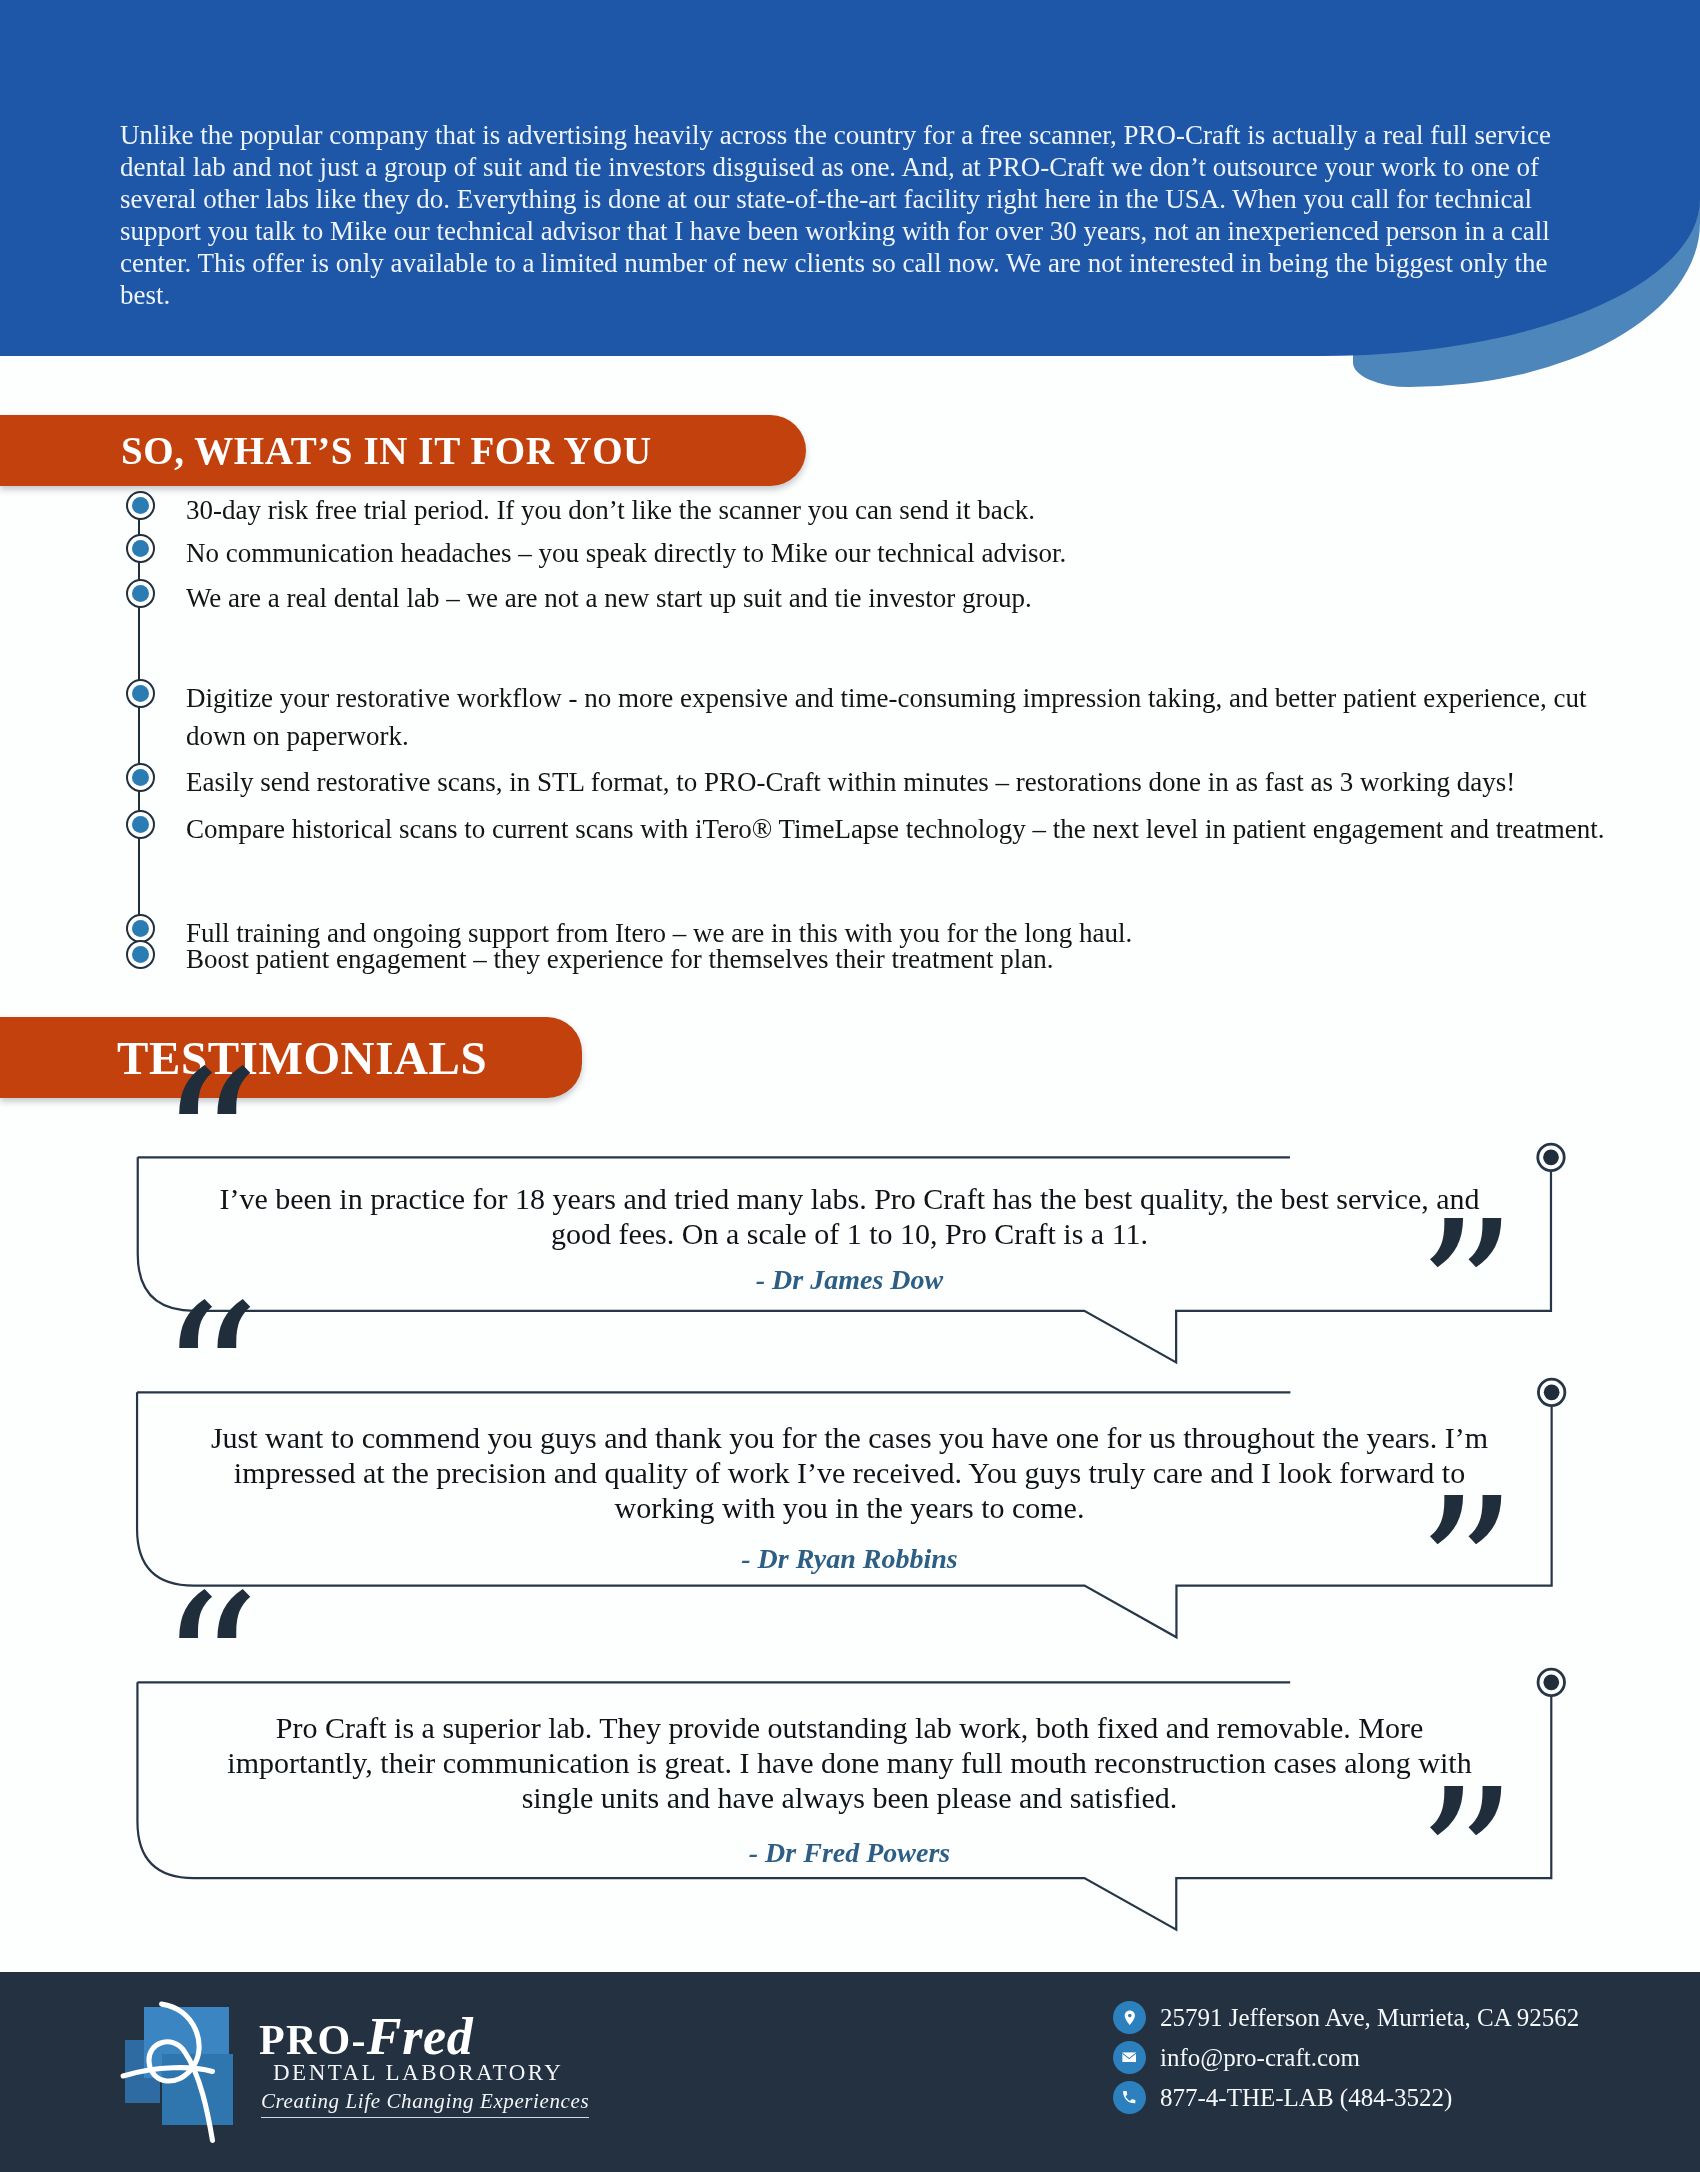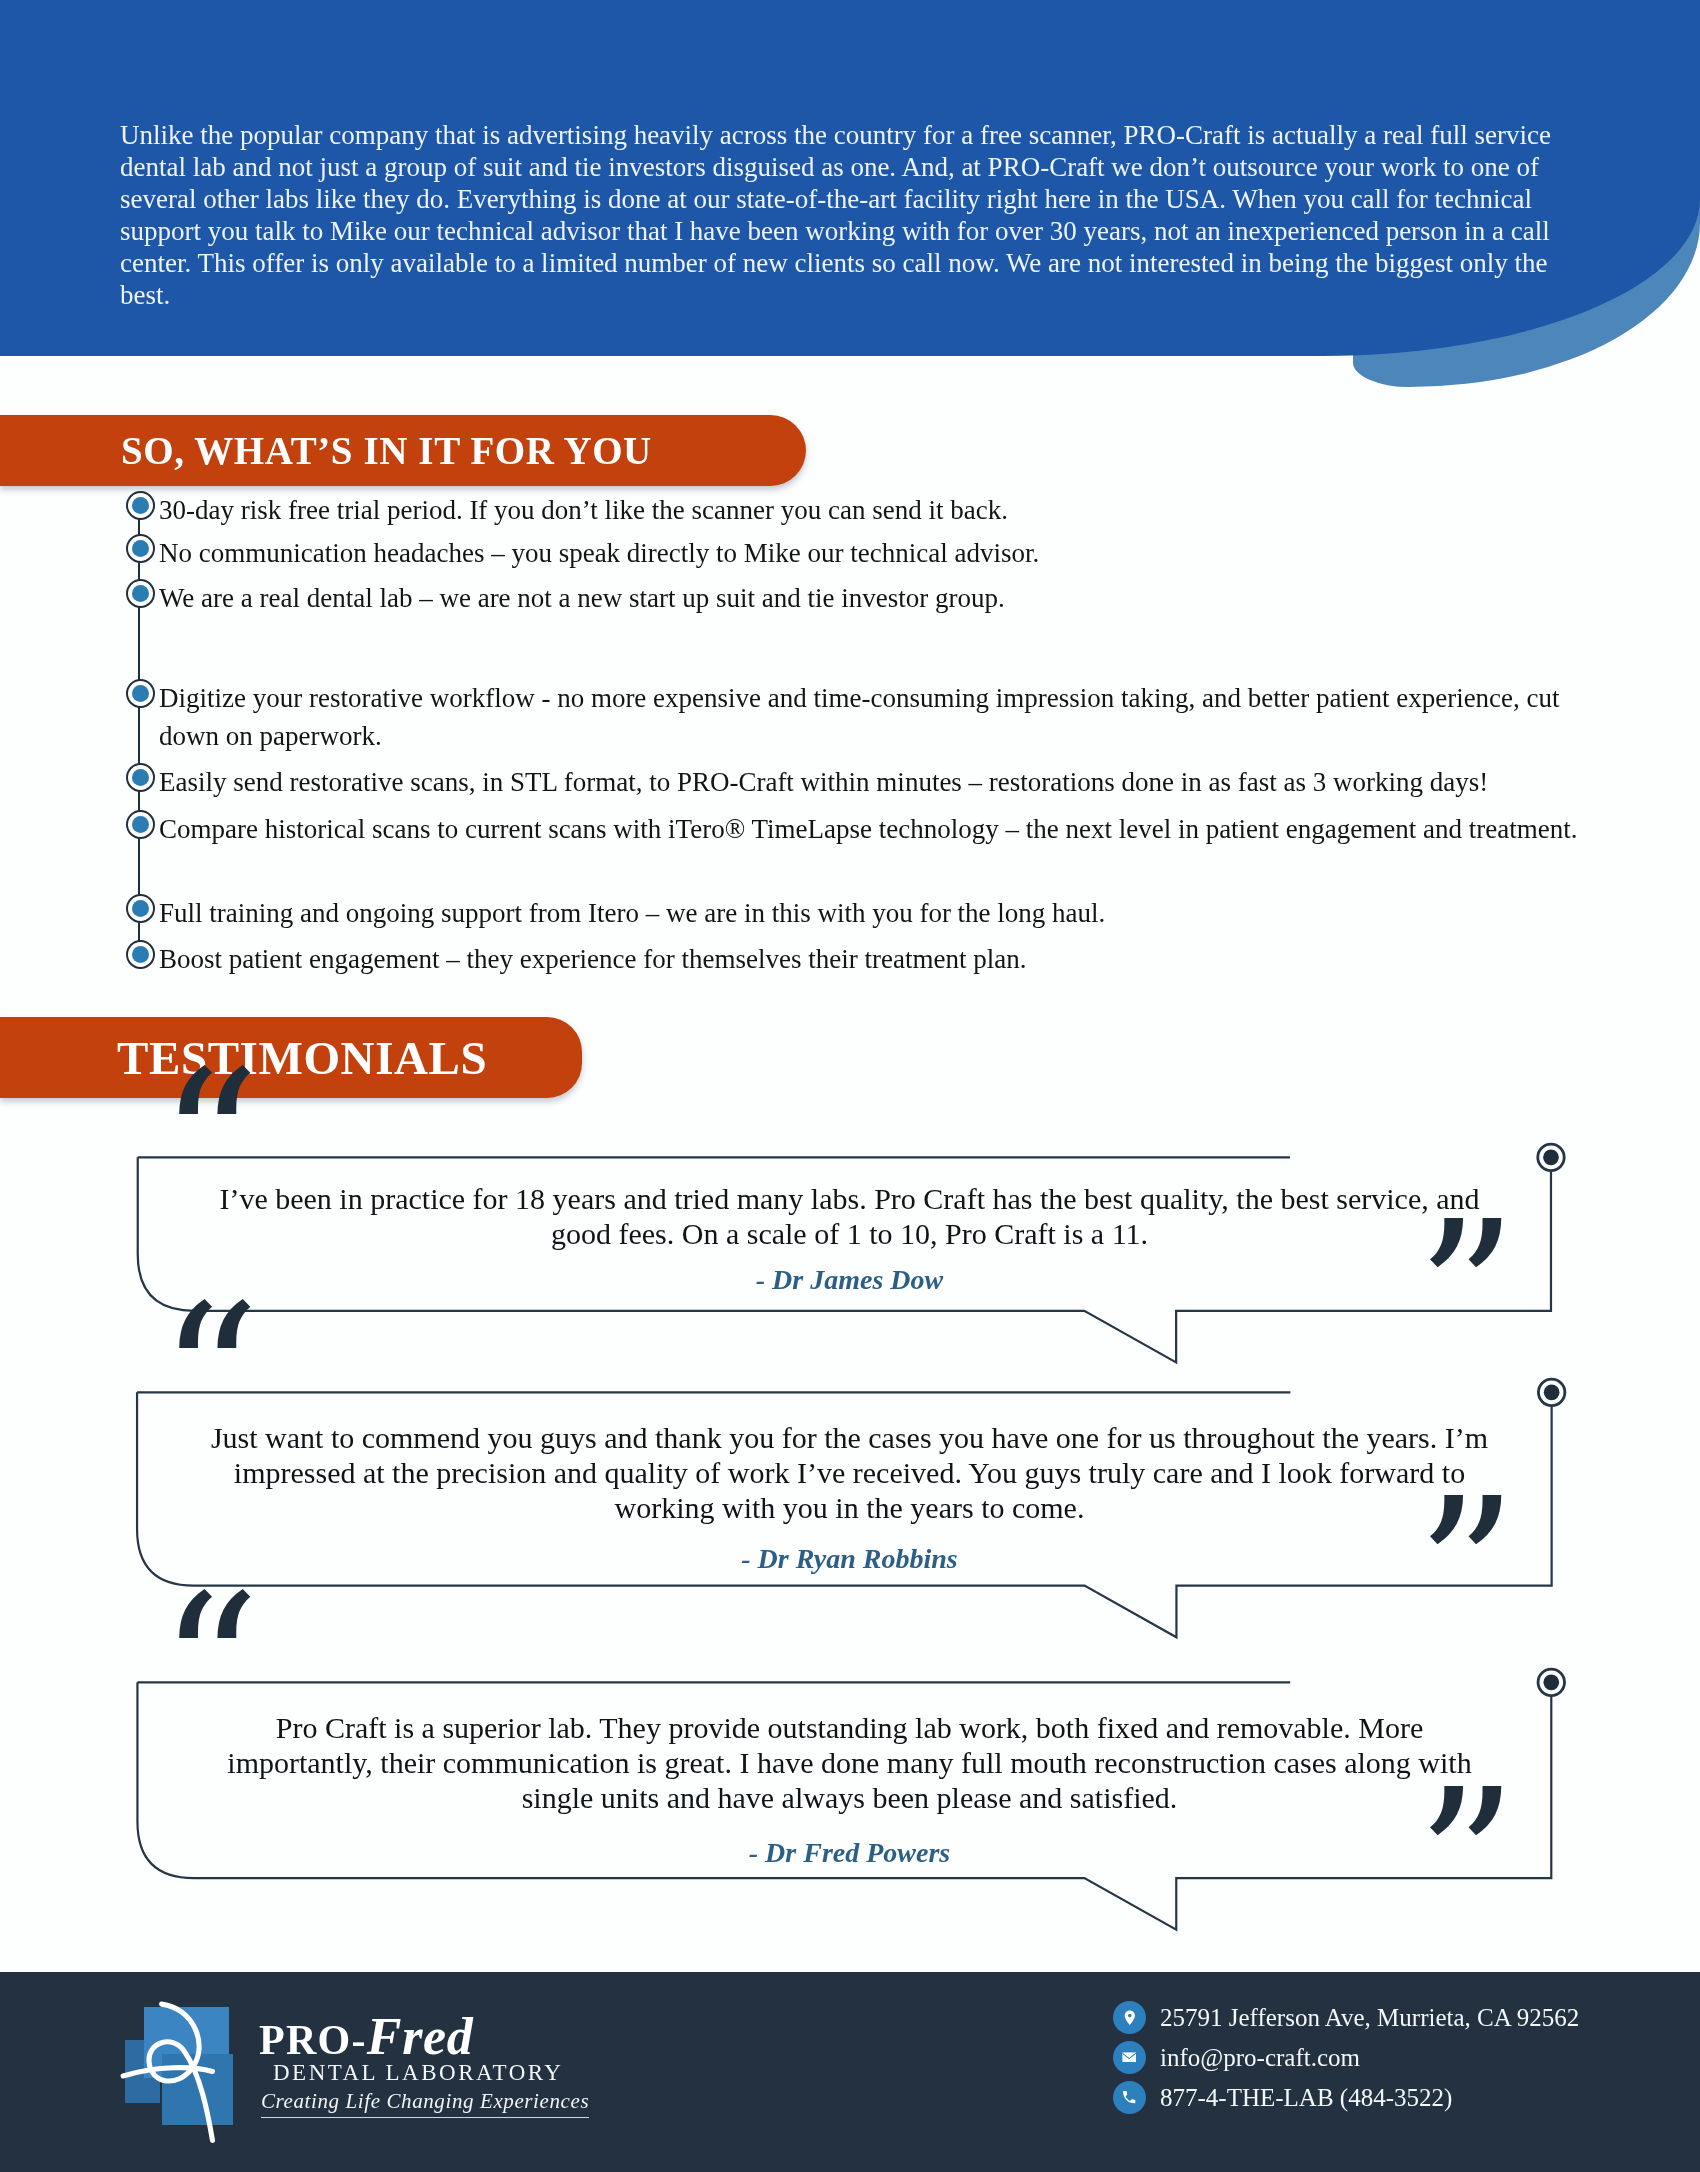--- a/index.html
+++ b/index.html
@@ -22,21 +22,21 @@
     font-size:39px;padding-left:121px;letter-spacing:0.6px;}
   .badge-testimonials{top:1017px;width:465px;height:81px;border-radius:0 35px 35px 0;
     font-size:47px;padding-left:117px;letter-spacing:0.6px;}
 
   
   .bullet-rail{position:absolute;left:138px;top:509px;width:1.9px;height:451px;background:#22303e;}
   .bullet-row{position:absolute;left:126px;width:1511px;}
   .bullet-ic{position:absolute;left:0;top:0;width:21.4px;height:21.4px;border-radius:50%;
     border:2.2px solid #22303e;background:#ffffff;padding:1.9px;box-sizing:content-box;z-index:2;}
   .bullet-ic .dot{display:block;width:17.6px;height:17.6px;margin:1.9px;border-radius:50%;background:#2a7cb2;}
-  .bullet-tx{display:block;margin-left:33px;font-size:27px;line-height:38px;color:#141414;
+  .bullet-tx{display:block;margin-left:60px;font-size:27px;line-height:38px;color:#141414;
     width:1442px;}
 
   
   .bubble{position:absolute;left:113px;width:1486px;}
   .bubble svg{position:absolute;left:0;top:0;}
   .quote-body{position:absolute;left:88px;width:1297px;text-align:center;
     font-size:30px;line-height:35px;color:#101418;}
   .quote-author{position:absolute;left:88px;width:1297px;text-align:center;
     font-size:28px;font-weight:bold;font-style:italic;color:#2d5f86;}
   .bigquote{position:absolute;font-family:"DejaVu Serif",serif;color:#202e3c;
@@ -99,21 +99,21 @@
         <span class="dot"></span>
       </span>
     <span class="bullet-tx">Easily send restorative scans, in STL format, to PRO-Craft within minutes – restorations done in as fast as 3 working days!</span>
   </div>
   <div class="bullet-row" style="top:810px">
     <span class="bullet-ic">
         <span class="dot"></span>
       </span>
     <span class="bullet-tx">Compare historical scans to current scans with iTero® TimeLapse technology – the next level in patient engagement and treatment.</span>
   </div>
-  <div class="bullet-row" style="top:894px">
+  <div class="bullet-row" style="top:914px">
     <span class="bullet-ic">
         <span class="dot"></span>
       </span>
     <span class="bullet-tx">Full training and ongoing support from Itero – we are in this with you for the long haul.</span>
   </div>
   <div class="bullet-row" style="top:940px">
     <span class="bullet-ic">
         <span class="dot"></span>
       </span>
     <span class="bullet-tx">Boost patient engagement – they experience for themselves their treatment plan.</span>

